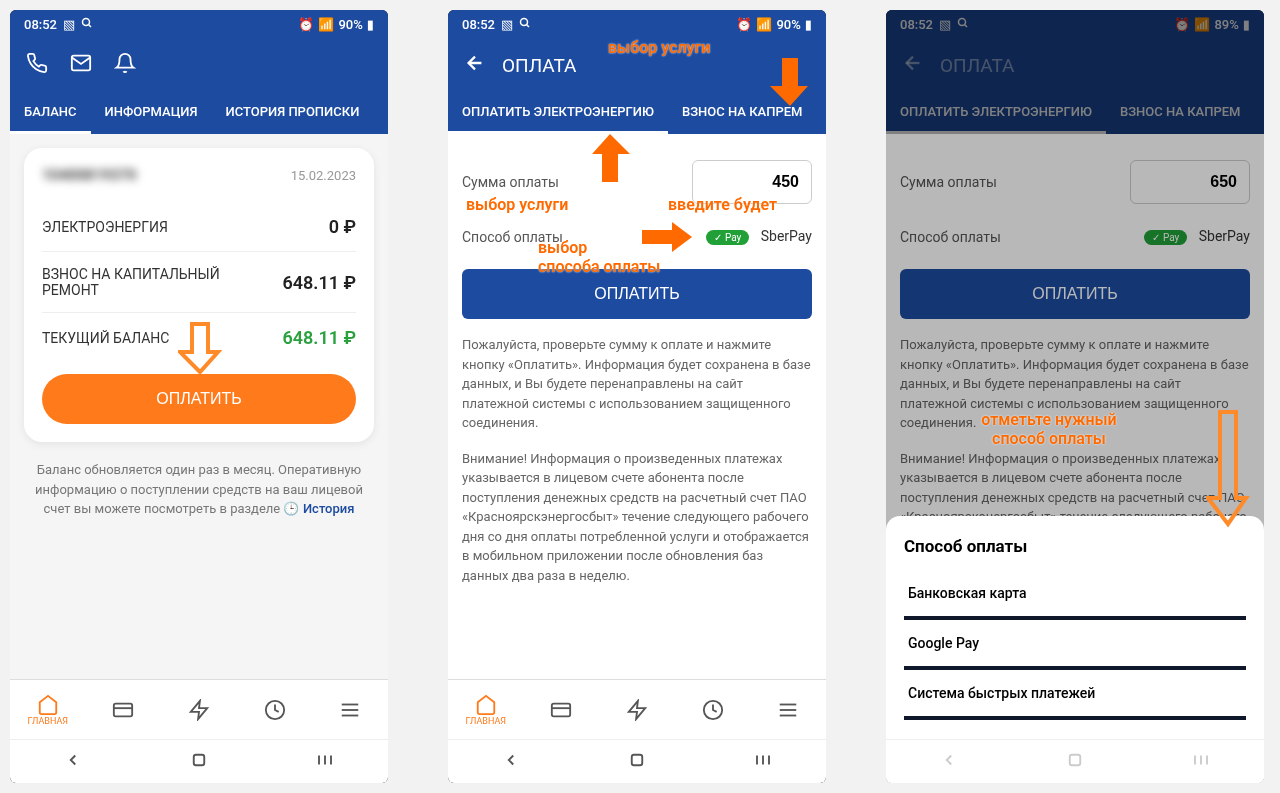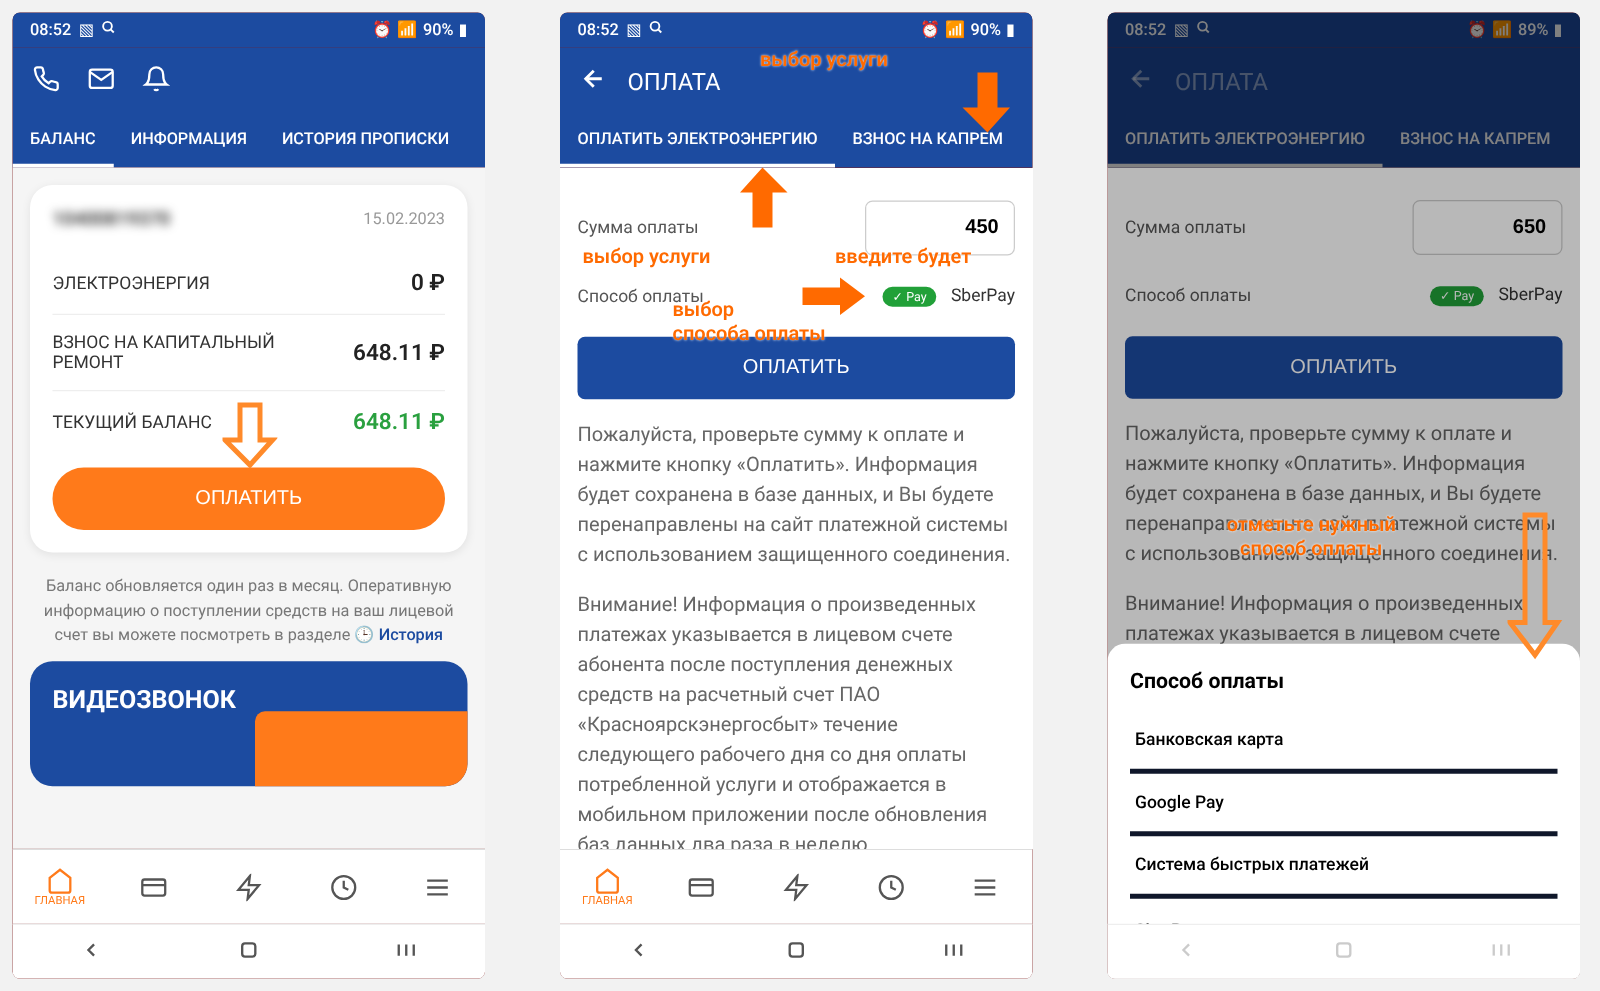--- a/index.html
+++ b/index.html
@@ -7,21 +7,21 @@
     font-family: -apple-system, Roboto, Arial, sans-serif;
     background: #f2f2f2;
     display: flex;
     gap: 60px;
     padding: 10px;
     justify-content: flex-start;
   }
   .phone {
     width: 378px;
     height: 773px;
-    background: #7f1d1d;
+    background: #000000;
     border-radius: 6px;
     overflow: hidden;
     display: flex;
     flex-direction: column;
     position: relative;
   }
   .status-bar {
     height: 28px;
     background: #1c4ba0;
     color: #fff;
@@ -158,21 +158,21 @@
     align-items: center;
     gap: 3px;
     background: #21a038;
     color: #fff;
     border-radius: 10px;
     padding: 2px 8px;
     font-size: 10px;
     font-weight: 400;
   }
   .sberpay-label { font-size: 14px; color: #333; margin-left: 8px; }
-  .info-text { font-size: 16px; color: #666; line-height: 1.5; margin-top: 16px; }
+  .info-text { font-size: 13px; color: #666; line-height: 1.5; margin-top: 16px; }
   .bottom-nav {
     height: 60px;
     border-top: 1px solid #ddd;
     display: flex;
     background: #fff;
   }
   .nav-item {
     flex: 1;
     display: flex;
     flex-direction: column;
@@ -311,23 +311,20 @@
         <div class="row-label">ТЕКУЩИЙ БАЛАНС</div>
         <div class="row-value green">648.11 ₽</div>
       </div>
       <button class="btn-primary btn-orange">ОПЛАТИТЬ</button>
     </div>
     <div class="balance-note">
       <span>Баланс обновляется один раз в месяц. Оперативную информацию о поступлении средств на ваш лицевой счет вы можете посмотреть в разделе </span>
       <span>🕒 </span>
       <span class="history-link">История</span>
     </div>
-    <div class="videocall-card">
-      <span>ВИДЕОЗВОНОК</span>
-    </div>
   </div>
 
   <svg class="arrow-down" style="left:168px; top:310px;" viewBox="0 0 44 56">
     <path class="arrow-outline" d="M14 4h16v28h10L22 52 2 32h12z"></path>
   </svg>
 
   <div class="bottom-nav">
     <div class="nav-item active">
       <svg width="22" height="22" viewBox="0 0 24 24" fill="none" stroke="#ff7a1a" stroke-width="2">
           <path d="M3 9l9-7 9 7v11a2 2 0 0 1-2 2H5a2 2 0 0 1-2-2z"></path>

